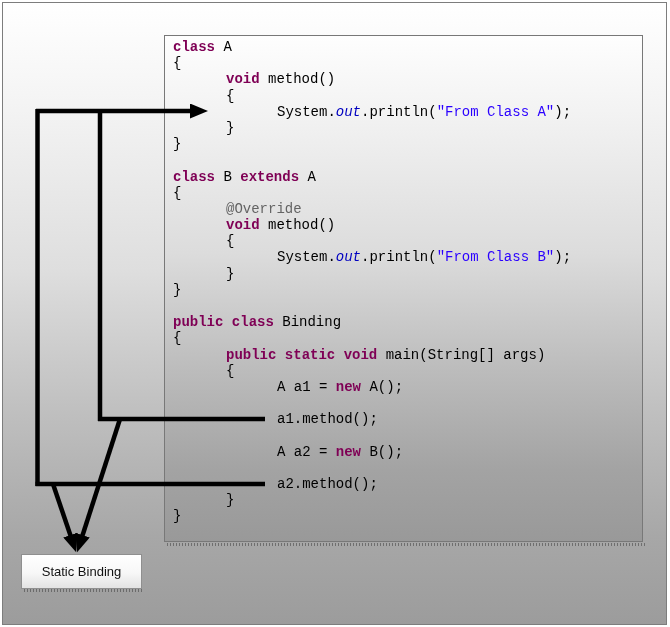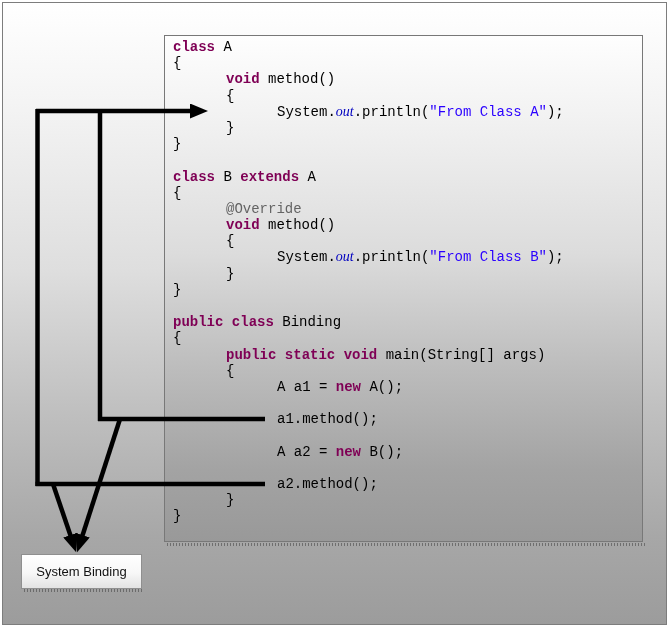--- a/index.html
+++ b/index.html
@@ -23,21 +23,21 @@
     font-family:"Liberation Mono","DejaVu Sans Mono",monospace;
     font-size:14px;line-height:16.2px;color:#000;
     white-space:pre;
   }
   .code .ln{height:16.2px;}
   .code .ind1{padding-left:53px;}
   .code .ind2{padding-left:104px;}
   .tk-kw{color:var(--c-keyword,#7F0055);font-weight:bold;}
   .tk-pl{color:var(--c-plain,#000);}
   .tk-str{color:var(--c-string,#2A00FF);}
-  .tk-fld{color:var(--c-field,#0000C0);font-style:italic;font-family:Liberation Serif, serif;}
+  .tk-fld{color:var(--c-field,#0000C0);font-style:italic;}
   .tk-ann{color:var(--c-annotation,#646464);}
   .arrow-layer{position:absolute;left:0;top:0;z-index:5;pointer-events:none;}
   .labelbox{
     position:absolute;left:21px;top:554px;width:119px;height:33px;
     border:1px solid #8f8f8f;
     background:linear-gradient(180deg,#ffffff 0%,#f7f7f7 55%,#e3e3e3 100%);
     display:flex;align-items:center;justify-content:center;
     font-size:13px;color:#111;z-index:4;
   }
   .stipple{
@@ -69,16 +69,16 @@
       <line x1="37.5" y1="109" x2="37.5" y2="486"></line>
       <line x1="100" y1="109" x2="100" y2="421"></line>
       <line x1="98" y1="419" x2="265" y2="419"></line>
       <line x1="35.5" y1="484" x2="265" y2="484"></line>
       <line x1="120" y1="419" x2="82" y2="537" marker-end="url(#head)"></line>
       <line x1="53" y1="484" x2="71" y2="537" marker-end="url(#head)"></line>
     </g>
   </svg>
 
   <div class="labelbox">
-    <span>System Binding</span>
+    <span>Static Binding</span>
   </div>
   <div class="stipple label-shadow"></div>
 </div>
 
 </body></html>

